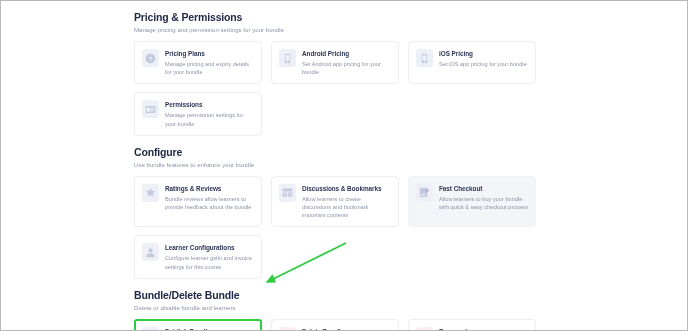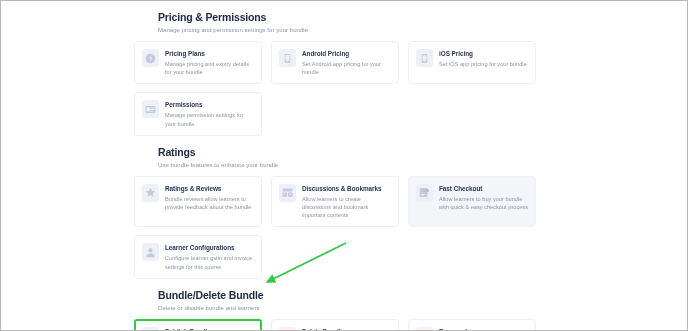--- a/index.html
+++ b/index.html
@@ -23,21 +23,21 @@
     background: #ffffff;
     overflow: hidden;
   }
   .content {
     position: absolute;
     left: 133px; top: 0px;
     width: 402px;
   }
 
   .section { margin-bottom: 0px; }
-  .section-head { padding-top: 10px; margin-left: 24px; }
+  .section-head { padding-top: 10px; }
   .section-title {
     font-size: 10.5px;
     font-weight: bold;
     color: #212b48;
     letter-spacing: -0.15px;
     line-height: 13px;
   }
   .section-sub {
     font-size: 6px;
     color: #8b92a6;
@@ -165,21 +165,21 @@
               </div>
               <div class="card-body">
                 <div class="card-title">Permissions</div>
                 <div class="card-desc">Manage permission settings for your bundle</div>
               </div>
             </div>
           </div>
         </div>
         <div class="section">
           <div class="section-head">
-            <div class="section-title">Ratings</div>
+            <div class="section-title">Configure</div>
             <div class="section-sub">Use bundle features to enhance your bundle</div>
           </div>
           <div class="grid">
             <div class="card">
               <div class="card-icon">
                 <svg width="11" height="11" viewBox="0 0 16 16">
                   <path d="M8 1.2 L10.1 5.6 L14.8 6.2 L11.3 9.4 L12.2 14 L8 11.8 L3.8 14 L4.7 9.4 L1.2 6.2 L5.9 5.6 Z" fill="#c3cadd"></path>
                 </svg>
               </div>
               <div class="card-body">

